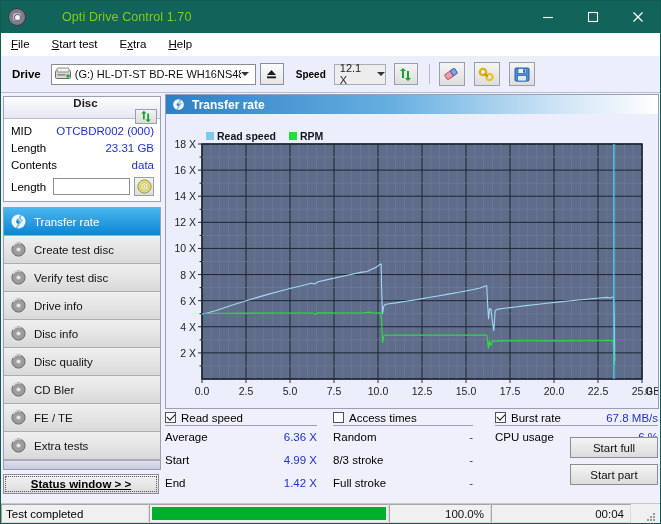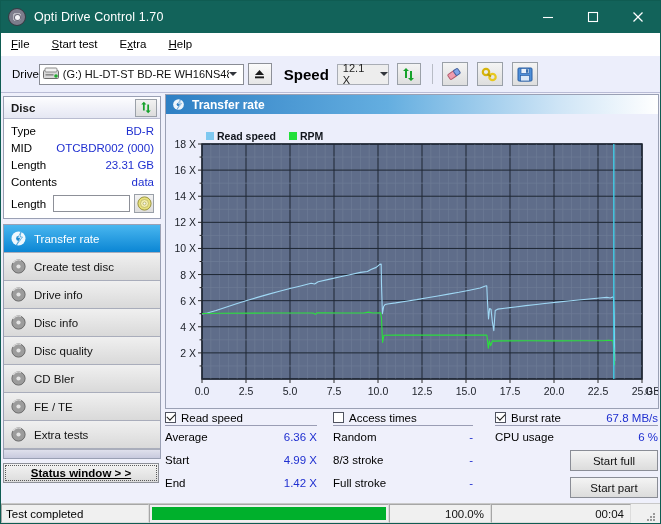--- a/index.html
+++ b/index.html
@@ -18,61 +18,61 @@
   .titlebar {
     position:absolute; left:0; top:0; width:659px; height:32px;
     background:#12635a; display:flex; align-items:center;
   }
   .tb-icon { width:18px; height:18px; margin-left:7px; margin-right:8px;
     border-radius:50%;
     background: radial-gradient(circle at 50% 50%, #ffffff 0 16%, #b9b9c2 17% 38%, #7d7d8c 39% 70%, #55555f 71% 100%);
     border:1px solid #3a3a45; position:relative; }
   .tb-icon:after { content:""; position:absolute; left:6px; top:6px; width:5px; height:5px;
     border-radius:50%; background:#f4f4f8; box-shadow:0 0 0 1px #6a6a78; }
-  .tb-title { color:#ffffff; font-size:12.5px; letter-spacing:.1px; }
+  .tb-title { color:#84cc16; font-size:12.5px; letter-spacing:.1px;margin-left:28px; }
   .tb-btns { margin-left:auto; display:flex; height:32px; }
   .tb-btn { width:45px; height:32px; display:flex; align-items:center; justify-content:center;
     color:#ffffff; font-size:13px; }
   .tb-btn svg { display:block; }
 
   
   .menubar { position:absolute; left:0; top:32px; width:659px; height:23px;
     background:#ffffff; display:flex; align-items:center; padding-left:8px;
     border-bottom:1px solid #ffffff; }
   .menu-item { font-size:11.5px; color:#000; padding:2px 11px 2px 2px; margin-right:9px; }
   .menu-item u { text-decoration:underline; }
 
   
   .drivebar { position:absolute; left:0; top:55px; width:659px; height:37px;
     background:#eceefb; border-bottom:1px solid #b9bcd6;
     display:flex; align-items:center; }
-  .lbl-drive { font-weight:normal; font-size:11.5px; margin-left:11px; color:#000; }
+  .lbl-drive { font-weight:bold; font-size:11.5px; margin-left:11px; margin-right:10px; color:#000; }
   .drive-combo { width:205px; height:21px; background:#ffffff; border:1px solid #898c95;
     display:flex; align-items:center; position:relative; }
   .dc-icon { width:16px; height:14px; margin-left:3px; margin-right:4px; position:relative; flex:none; }
   .drive-text { font-size:11px; color:#101010; white-space:nowrap; overflow:hidden; }
   .dc-arrow { margin-left:auto; margin-right:6px; width:0; height:0;
     border-left:4px solid transparent; border-right:4px solid transparent; border-top:4px solid #31343b; }
   .eject-btn { width:24px; height:22px; margin-left:4px; background:linear-gradient(#fbfbfb,#e6e6e6);
     border:1px solid #8d9098; display:flex; align-items:center; justify-content:center; }
-  .lbl-speed { font-weight:bold; font-size:15px; margin-left:12px; margin-right:8px; }
+  .lbl-speed { font-weight:bold; font-size:10px; margin-left:12px; margin-right:8px; }
   .speed-combo { width:52px; height:21px; background:#ededed; border:1px solid #a9adb5;
     display:flex; align-items:center; font-size:11px; padding-left:5px; color:#222;gap:16px; }
   .speed-combo .dc-arrow { margin-right:4px; }
   .tool-btn { width:24px; height:22px; margin-left:8px; background:linear-gradient(#f4f4f4,#dedede);
     border:1px solid #9aa0a8; display:flex; align-items:center; justify-content:center; }
   .tool-sep { width:1px; height:20px; background:#b8bcc6; margin-left:11px; }
   .tool-btn.big { width:26px; height:24px; margin-left:9px; }
 
   
   .leftcol { position:absolute; left:2px; top:95px; width:158px; }
   .panel { border:1px solid #9aa0b4; background:#ffffff; }
   .panel-head { height:22px; background:linear-gradient(#fdfdff,#e5e7f3);
     border-bottom:1px solid #b9bcd0; display:flex; align-items:center;
-    font-weight:bold; font-size:11.5px; padding-left:7px; color:#1a1a1a; }
+    font-weight:bold; font-size:11.5px; padding-left:7px; color:#1a1a1a;flex-direction:column; }
   .panel-head .refresh { margin-left:auto; margin-right:3px; width:22px; height:18px;
     background:linear-gradient(#f2f2f2,#dcdcdc); border:1px solid #9aa0a8;
     display:flex; align-items:center; justify-content:center; }
   .disc-body { padding:4px 6px 5px 7px; background:#ffffff; }
   .disc-row { display:flex; font-size:11.5px; line-height:17px; }
   .disc-key { color:#000; }
   .disc-val { margin-left:auto; color:#1f2fd0; }
   .label-row { display:flex; align-items:center; margin-top:3px; }
   .label-key { font-size:11.5px; }
   .label-input { margin-left:7px; width:77px; height:17px; background:#ffffff;
@@ -232,24 +232,20 @@
       <div class="panel-head">
         <span>Disc</span>
         <div class="refresh">
           <svg width="14" height="13" viewBox="0 0 15 15">
             <path d="M4 11 L4 4 L2 4 L5 1 L8 4 L6 4 L6 11 Z" fill="#16a22b"></path>
             <path d="M11 4 L11 11 L13 11 L10 14 L7 11 L9 11 L9 4 Z" fill="#16a22b"></path>
           </svg>
         </div>
       </div>
       <div class="disc-body">
-        <div class="disc-row">
-          <span class="disc-key">Type</span>
-          <span class="disc-val">BD-R</span>
-        </div>
         <div class="disc-row">
           <span class="disc-key">MID</span>
           <span class="disc-val">OTCBDR002 (000)</span>
         </div>
         <div class="disc-row">
           <span class="disc-key">Length</span>
           <span class="disc-val">23.31 GB</span>
         </div>
         <div class="disc-row">
           <span class="disc-key">Contents</span>
@@ -282,20 +278,30 @@
       </div>
       <div class="nav-item">
         <span class="nav-ico">
           <svg width="17" height="17" viewBox="0 0 17 17">
               <circle cx="8.5" cy="8.5" r="6.6" fill="#9c9c9c" stroke="#6b6b6b"></circle>
               <circle cx="8.5" cy="8.5" r="2.1" fill="#e4e4e4"></circle>
               <path d="M3 5 A7 7 0 0 1 11 2.5" stroke="#d9d9d9" stroke-width="1.2" fill="none"></path>
             </svg>
         </span>
         <span>Create test disc</span>
+      </div>
+      <div class="nav-item">
+        <span class="nav-ico">
+          <svg width="17" height="17" viewBox="0 0 17 17">
+              <circle cx="8.5" cy="8.5" r="6.6" fill="#9c9c9c" stroke="#6b6b6b"></circle>
+              <circle cx="8.5" cy="8.5" r="2.1" fill="#e4e4e4"></circle>
+              <path d="M3 5 A7 7 0 0 1 11 2.5" stroke="#d9d9d9" stroke-width="1.2" fill="none"></path>
+            </svg>
+        </span>
+        <span>Verify test disc</span>
       </div>
       <div class="nav-item">
         <span class="nav-ico">
           <svg width="17" height="17" viewBox="0 0 17 17">
               <circle cx="8.5" cy="8.5" r="6.6" fill="#9c9c9c" stroke="#6b6b6b"></circle>
               <circle cx="8.5" cy="8.5" r="2.1" fill="#e4e4e4"></circle>
               <path d="M3 5 A7 7 0 0 1 11 2.5" stroke="#d9d9d9" stroke-width="1.2" fill="none"></path>
             </svg>
         </span>
         <span>Drive info</span>
@@ -552,21 +558,21 @@
     <div class="res-col" style="left:330px; width:163px;">
       <div class="res-head">
         <span class="cbx on"></span>
         <span class="res-head-lbl">Burst rate</span>
         <span class="res-head-val">67.8 MB/s</span>
       </div>
       <div class="res-row">
         <span class="k">CPU usage</span>
         <span class="v">6 %</span>
       </div>
-      <div style="position:absolute; left:75px; top:40px;">
+      <div style="position:absolute; left:75px; top:27px;">
         <div class="btn">Start full</div>
         <div class="btn" style="margin-top:6px;">Start part</div>
       </div>
     </div>
   </div>
 
   <div class="statusbar">
     <div class="sb-cell sb-text">Test completed</div>
     <div class="sb-cell sb-prog">
       <div class="sb-bar" id="progbar" style="width: 100%;"></div>

